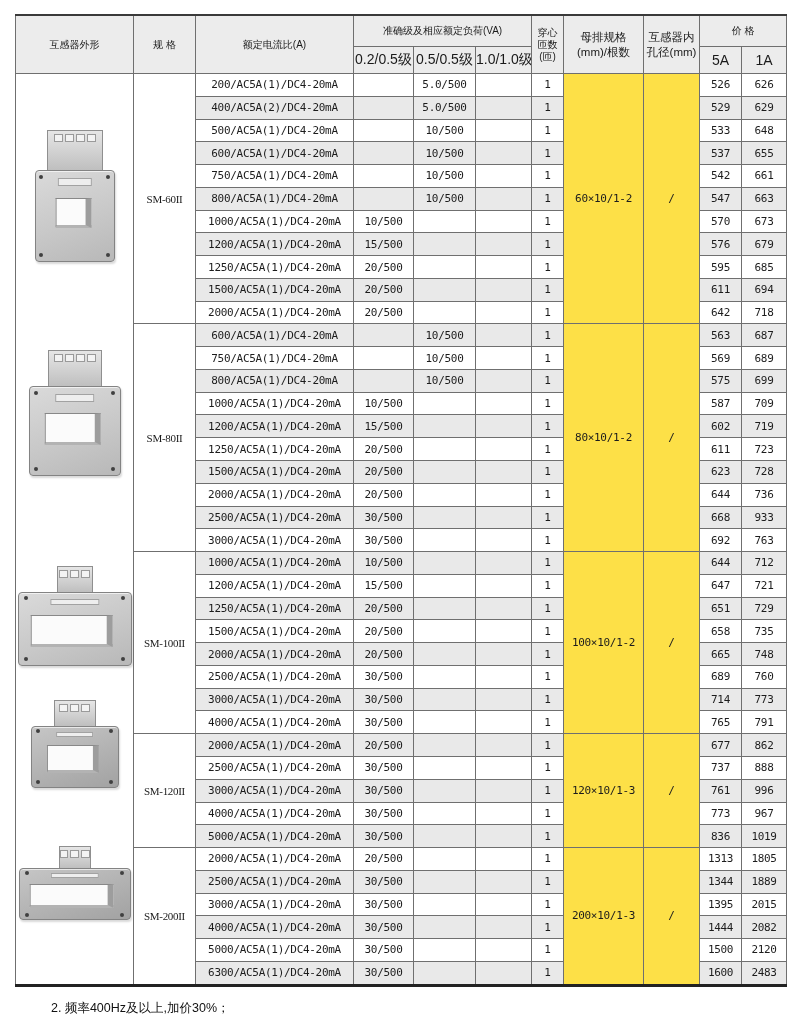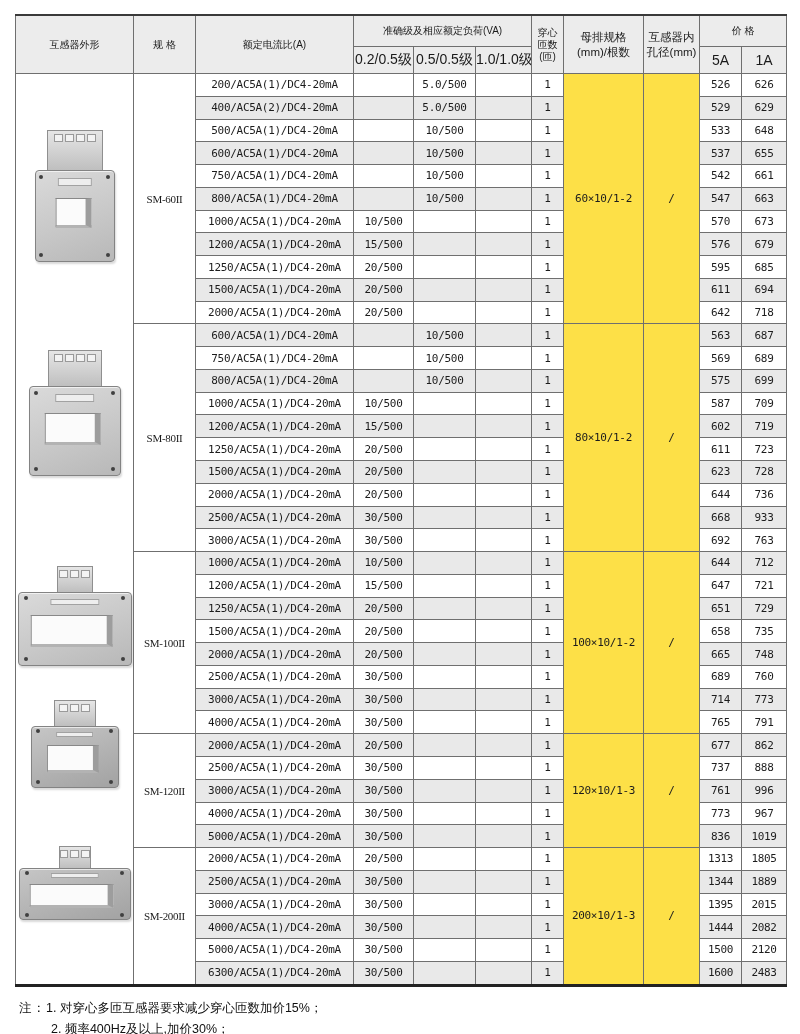--- a/index.html
+++ b/index.html
@@ -592,20 +592,17 @@
           <td class="c mono"></td>
           <td class="c mono"></td>
           <td class="c mono">1</td>
           <td class="c mono">1600</td>
           <td class="c mono">2483</td>
         </tr>
       </tbody>
   </table>
 
   <div class="notes">
-    <div class="note-row">
-      <span class="note-label">注：</span><span>1. 对穿心多匝互感器要求减少穿心匝数加价15%；</span>
-    </div>
     <div class="note-row indent"><span>2. 频率400Hz及以上,加价30%；</span></div>
 
   </div>
 
 </div>
 
 </body></html>

